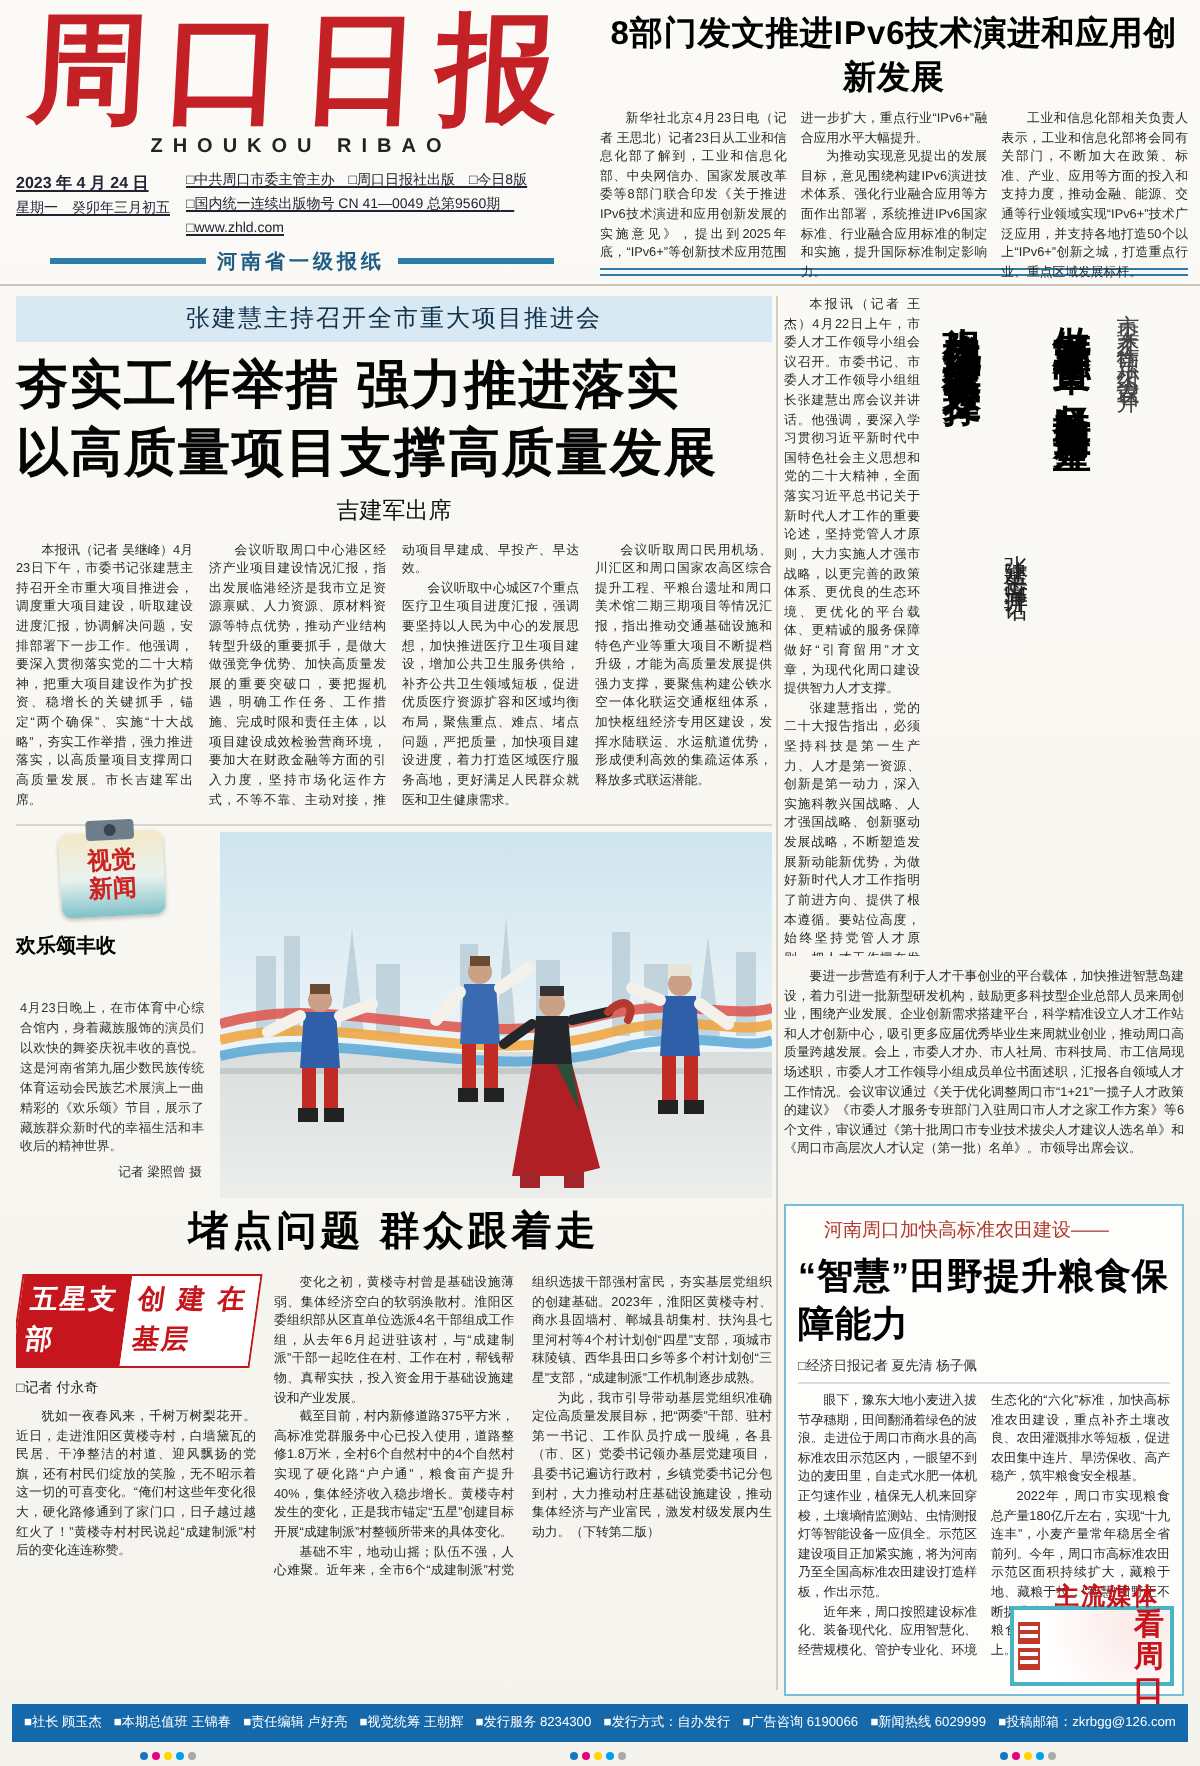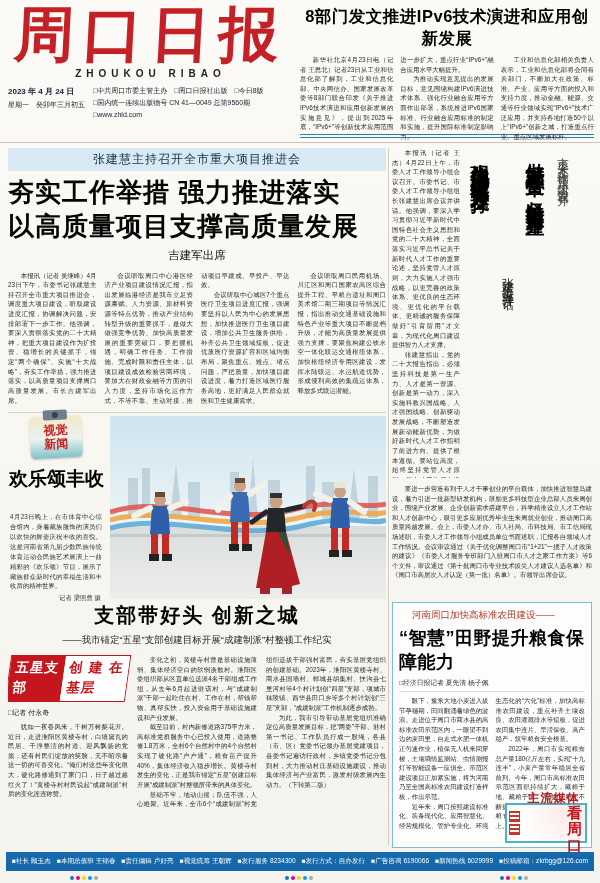--- a/index.html
+++ b/index.html
@@ -12,21 +12,21 @@
 
   
   .header { position:absolute; left:0; top:0; width:600px; height:143px; border-bottom:1px solid #c9c5bb; }
   .mast-left { position:absolute; left:8px; top:4px; width:285px; height:136px; }
   .mast-title {
     font-family:"Liberation Serif","DejaVu Serif",serif;
     font-weight:900; font-size:60px; color:#c42127; letter-spacing:8px;
     text-align:center; line-height:1.05; transform:skewX(-3deg);
   }
   .mast-sub { text-align:center; font-size:10px; font-weight:bold; letter-spacing:5px; color:#222; margin-top:1px; }
-  .dateline { display:flex; gap:8px; margin-top:6px; font-size:7px; color:#223; line-height:1.7; }
+  .dateline { display:flex; gap:8px; margin-top:6px; font-size:7px; color:#223; line-height:1.7;text-decoration:underline; }
   .date-col { white-space:nowrap; }
   .date-col .d1 { font-size:8px; font-weight:bold; }
   .pub-col { flex:1; }
   .rank-line { display:flex; align-items:center; justify-content:center; gap:6px; margin-top:3px; }
   .rank-line .bar { width:78px; height:3px; background:#2d7dab; }
   .rank-line .txt { font-size:10px; font-weight:bold; color:#1e5e85; letter-spacing:2px; }
 
   .ipv6 { position:absolute; left:300px; top:4px; width:294px; height:134px; border-bottom:4px double #2d7dab; padding-bottom:4px; }
   .ipv6 h2 { font-size:16.5px; font-weight:900; text-align:center; letter-spacing:0.5px; margin:2px 0 5px 0; color:#000; }
   .ipv6 .body { column-count:3; column-gap:7px; height:96px; overflow:hidden; }
@@ -43,21 +43,21 @@
   .main-left .body { column-count:4; column-gap:8px; height:140px; overflow:hidden; margin-top:8px; }
 
   
   .photo-strip { position:absolute; left:8px; top:412px; width:378px; height:186px; border-top:1px solid #d8d4ca; padding-top:3px; }
   .photo-side { position:absolute; left:0; top:3px; width:96px; height:183px; }
   .vbadge { width:52px; height:42px; margin:0 auto; border-radius:5px; position:relative; transform:rotate(-3deg);
     background:linear-gradient(180deg,#f4e9c8 0%,#e8f2ee 55%,#7fc2c9 100%); box-shadow:0 1px 2px rgba(0,0,0,.25); text-align:center; }
   .vbadge .cam { position:absolute; top:-6px; left:14px; width:24px; height:10px; background:#6e7e8a; border-radius:2px; }
   .vbadge .cam:after { content:""; position:absolute; left:9px; top:2px; width:6px; height:6px; border-radius:50%; background:#39434c; }
   .vbadge .t { font-size:12px; font-weight:900; color:#c22; line-height:1.2; padding-top:7px; font-family:"Liberation Serif",serif; }
-  .photo-title { text-align:right; font-size:19px; font-weight:900; margin:8px 0 20px 0; color:#000; }
+  .photo-title { text-align:left; font-size:10px; font-weight:900; margin:8px 0 20px 0; color:#000; }
   .photo-caption { font-size:6.4px; line-height:1.55; text-align:justify; color:#333; padding:0 2px; }
   .photo-credit { font-size:6.4px; text-align:right; margin-top:3px; color:#333; padding-right:3px; }
   .photo-frame { position:absolute; left:102px; top:3px; width:276px; height:183px; background:#dfe9ee; overflow:hidden; }
 
   
   .talent { position:absolute; left:392px; top:148px; width:200px; height:448px; }
   .talent-top { display:flex; flex-direction:row; height:330px; }
   .t-bodycol { width:68px; height:330px; overflow:hidden; margin-right:4px; }
   .vtext { writing-mode:vertical-rl; text-orientation:upright; }
   .t-speaker { font-size:12px; color:#222; margin:0 3px; letter-spacing:3px; padding-top:120px; }
@@ -111,20 +111,25 @@
       <div class="mast-sub">ZHOUKOU RIBAO</div>
       <div class="dateline">
         <div class="date-col">
           <div class="d1">2023 年 4 月 24 日</div>
           <div>星期一　癸卯年三月初五</div>
         </div>
         <div class="pub-col">
           <div>□中共周口市委主管主办　□周口日报社出版　□今日8版</div>
           <div>□国内统一连续出版物号 CN 41—0049 总第9560期　□www.zhld.com</div>
         </div>
+      </div>
+      <div class="rank-line">
+        <span class="bar"></span>
+        <span class="txt">河南省一级报纸</span>
+        <span class="bar"></span>
       </div>
     </div>
 
     <div class="ipv6">
       <h2>8部门发文推进IPv6技术演进和应用创新发展</h2>
       <div class="body newsbody">
           <p>新华社北京4月23日电（记者 王思北）记者23日从工业和信息化部了解到，工业和信息化部、中央网信办、国家发展改革委等8部门联合印发《关于推进IPv6技术演进和应用创新发展的实施意见》，提出到2025年底，“IPv6+”等创新技术应用范围进一步扩大，重点行业“IPv6+”融合应用水平大幅提升。</p>
           <p>为推动实现意见提出的发展目标，意见围绕构建IPv6演进技术体系、强化行业融合应用等方面作出部署，系统推进IPv6国家标准、行业融合应用标准的制定和实施，提升国际标准制定影响力。</p>
           <p>工业和信息化部相关负责人表示，工业和信息化部将会同有关部门，不断加大在政策、标准、产业、应用等方面的投入和支持力度，推动金融、能源、交通等行业领域实现“IPv6+”技术广泛应用，并支持各地打造50个以上“IPv6+”创新之城，打造重点行业、重点区域发展标杆。</p>
         </div>
@@ -262,22 +267,21 @@
               <rect x="14" y="42" width="7" height="24" fill="#c22b23"></rect>
             <rect x="1" y="64" width="10" height="7" fill="#222"></rect>
               <rect x="14" y="64" width="10" height="7" fill="#222"></rect>
           </g>
         </g>
       </svg>
     </div>
   </div>
 
   <div class="branch">
-    <div class="branch-h">支部带好头 创新之城</div>
-    <div class="branch-sub">——我市锚定“五星”支部创建目标开展“成建制派”村整顿工作纪实</div>
+    <div class="branch-h">堵点问题 群众跟着走</div>
     <div class="branch-cols newsbody">
       <div class="banner">
         <span class="b-left">五星支部</span>
         <span class="b-right">创建在基层</span>
       </div>
       <div class="byline">□记者 付永奇</div>
       <div>
           <p>犹如一夜春风来，千树万树梨花开。近日，走进淮阳区黄楼寺村，白墙黛瓦的民居、干净整洁的村道、迎风飘扬的党旗，还有村民们绽放的笑脸，无不昭示着这一切的可喜变化。“俺们村这些年变化很大，硬化路修通到了家门口，日子越过越红火了！”黄楼寺村村民说起“成建制派”村后的变化连连称赞。</p>
           <p>变化之初，黄楼寺村曾是基础设施薄弱、集体经济空白的软弱涣散村。淮阳区委组织部从区直单位选派4名干部组成工作组，从去年6月起进驻该村，与“成建制派”干部一起吃住在村、工作在村，帮钱帮物、真帮实扶，投入资金用于基础设施建设和产业发展。</p>
           <p>截至目前，村内新修道路375平方米，高标准党群服务中心已投入使用，道路整修1.8万米，全村6个自然村中的4个自然村实现了硬化路“户户通”，粮食亩产提升40%，集体经济收入稳步增长。黄楼寺村发生的变化，正是我市锚定“五星”创建目标开展“成建制派”村整顿所带来的具体变化。</p>

